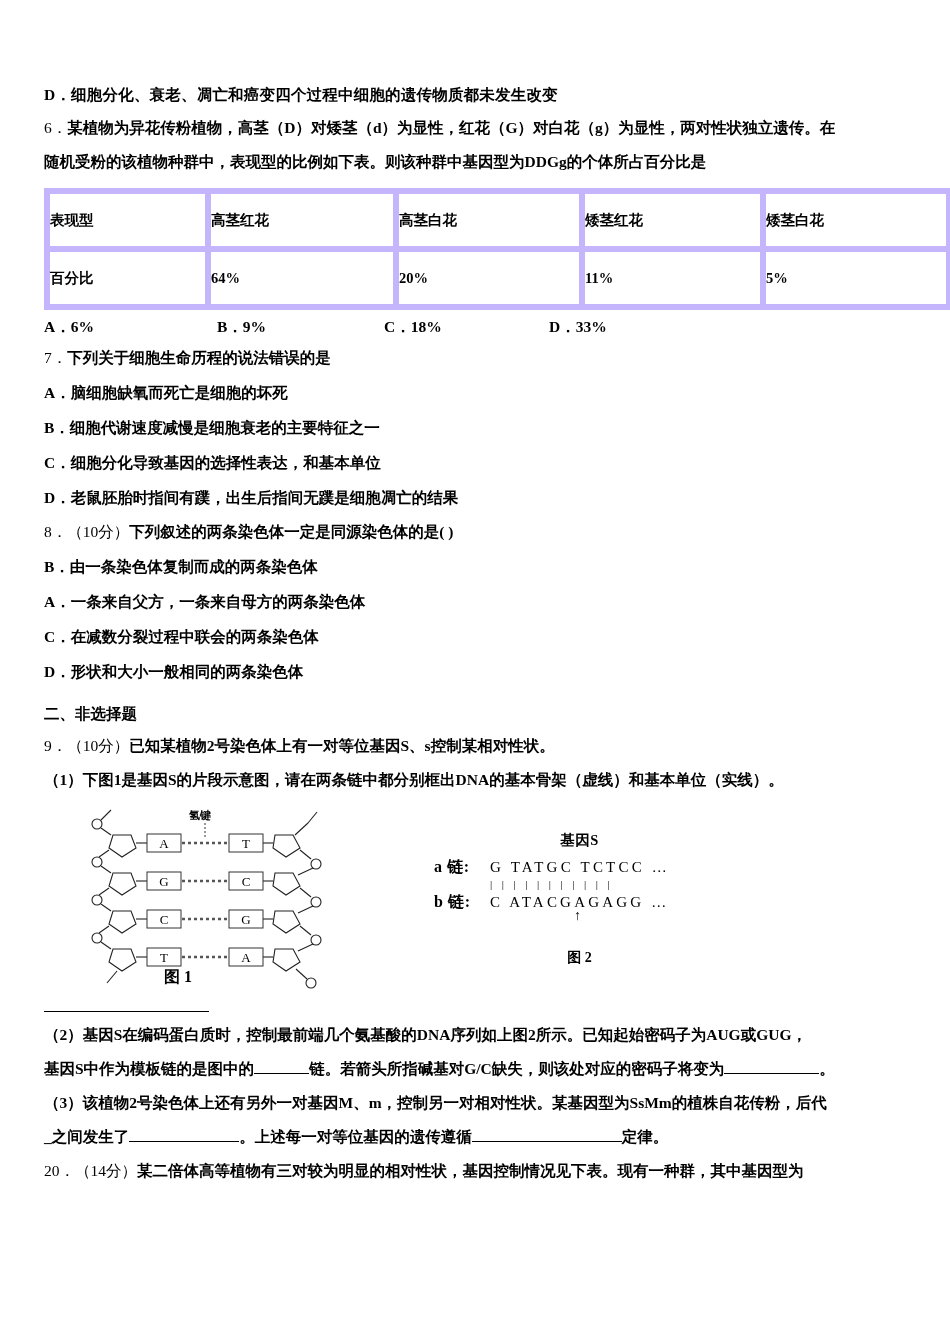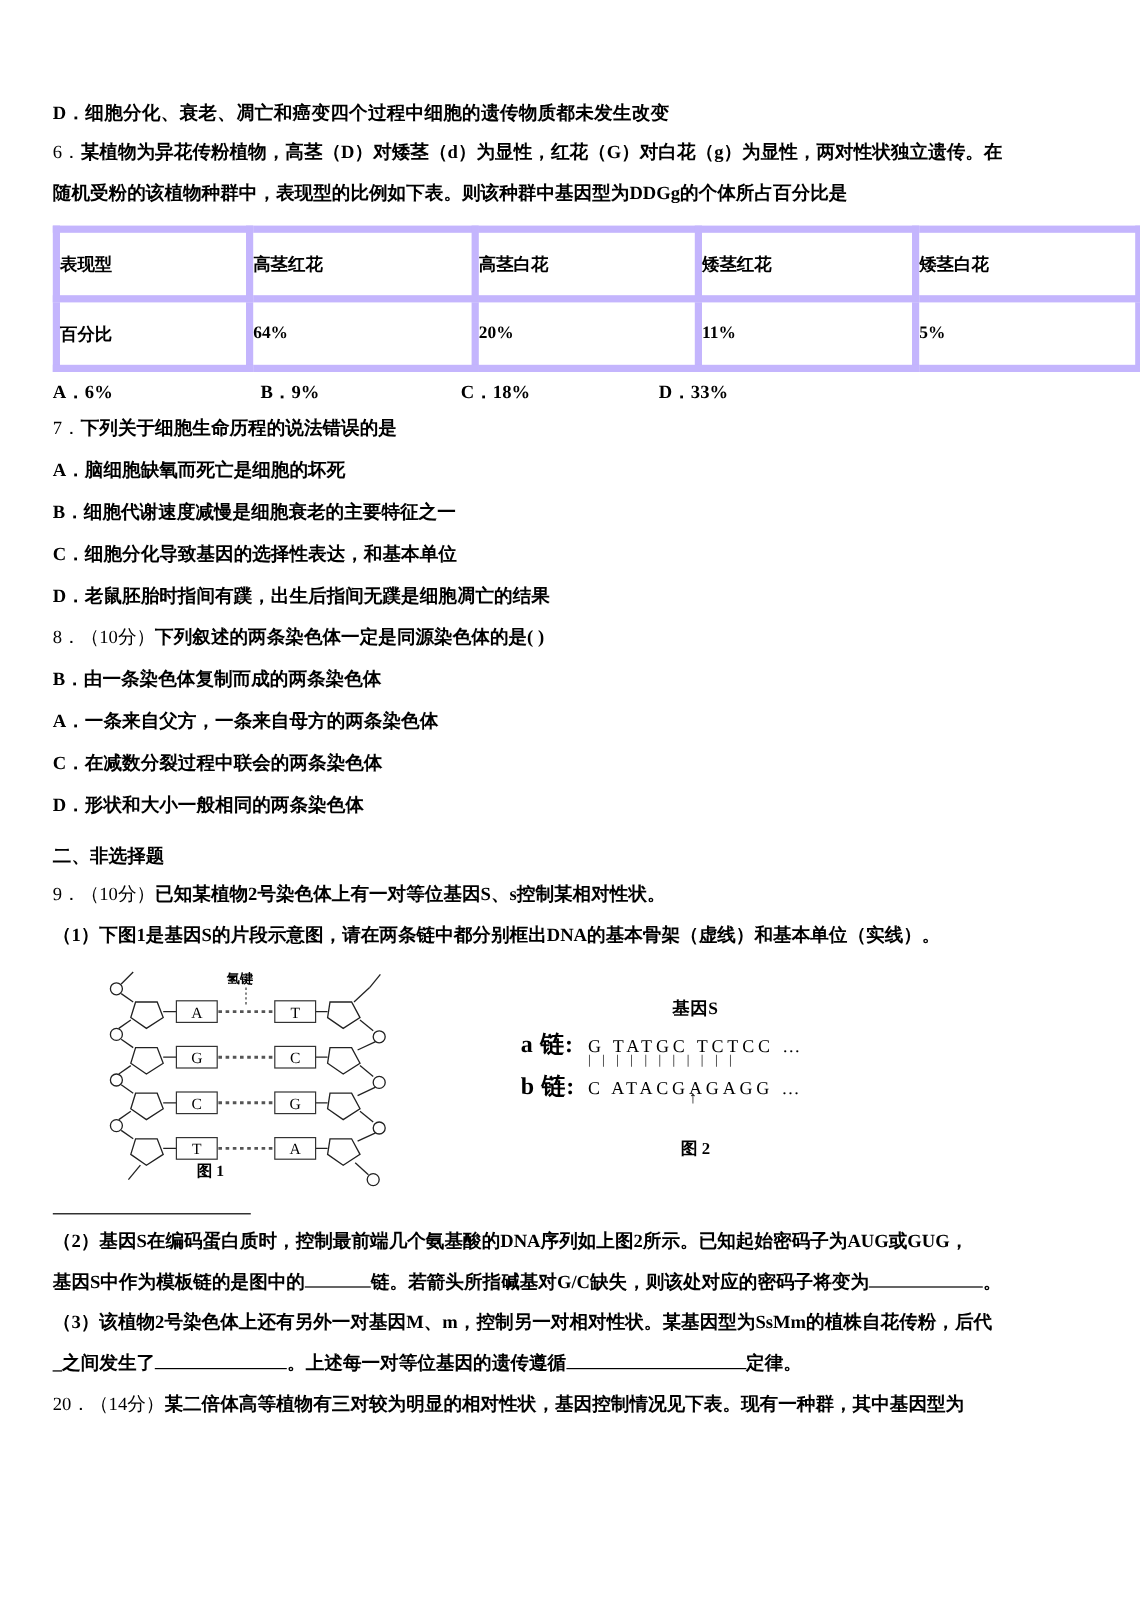--- a/index.html
+++ b/index.html
@@ -109,21 +109,21 @@
     position: absolute;
     left: 45px;
     top: 0px;
     width: 260px;
     height: 190px;
   }
   .fig1 .caption {
     position: absolute;
     left: 75px;
     top: 160px;
-    font-size: 13px;
+    font-size: 16px;
     font-weight: bold;
   }
   .fig2 {
     position: absolute;
     left: 390px;
     top: 24px;
     width: 330px;
   }
   .fig2 .title {
     font-size: 14.5px;
@@ -140,21 +140,21 @@
   }
   .seqrow {
     font-size: 15px;
     white-space: nowrap;
     height: 21px;
     letter-spacing: 0.6px;
   }
   .seqlabel {
     display: inline-block;
     width: 56px;
-    font-size: 20px;
+    font-size: 16px;
     font-weight: bold;
   }
   .bases {
     display: inline-block;
     letter-spacing: 3.2px;
     font-size: 15px;
   }
   .bars {
     margin-left: 56px;
     font-size: 11px;

